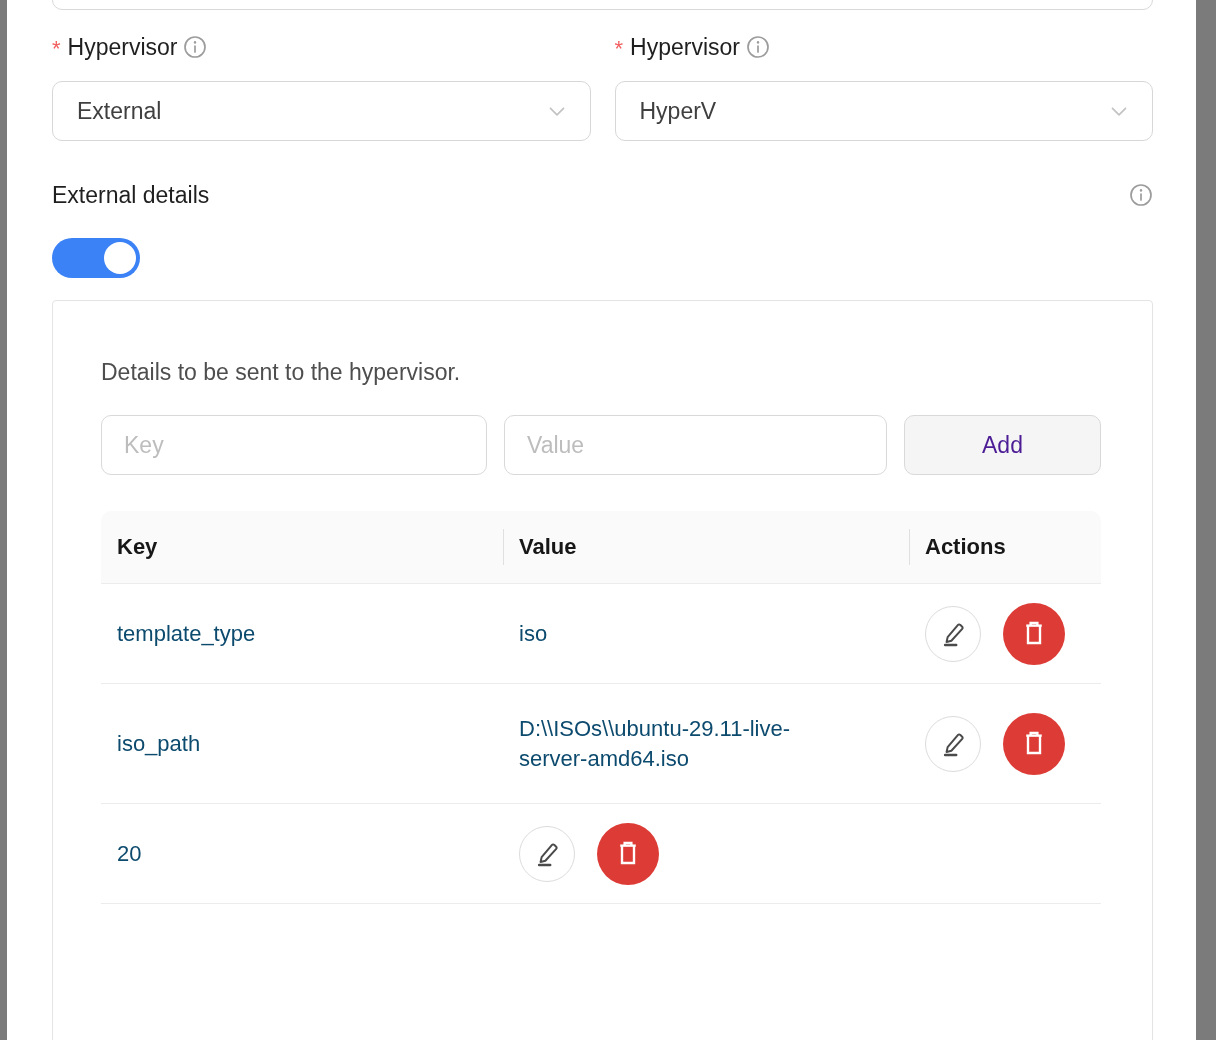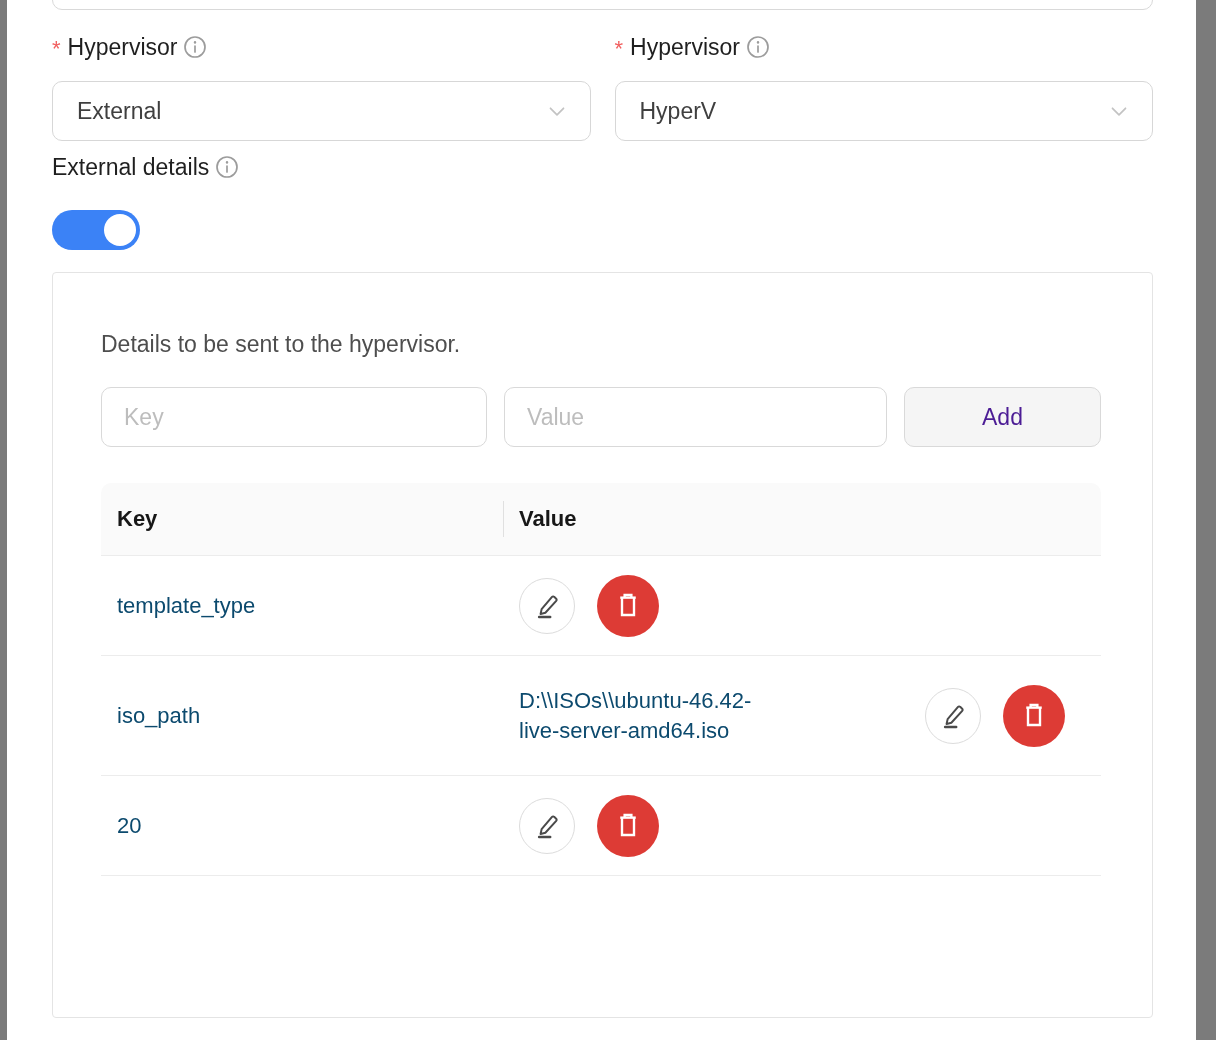--- a/index.html
+++ b/index.html
@@ -69,21 +69,21 @@
     cursor: pointer;
   }
   .select-box .chevron {
     position: absolute;
     right: 20px; top: 50%;
     transform: translateY(-50%);
     display: inline-flex;
   }
   .chevron svg { width: 26px; height: 26px; }
 
-  .section-label { margin-top: 12px; }
+  .section-label { margin-top: 40px; justify-content: space-between; }
 
   .toggle {
     margin-top: 29px;
     width: 88px; height: 40px;
     border-radius: 20px;
     background: #3b82f6;
     position: relative;
     cursor: pointer;
   }
   .toggle .knob {
@@ -270,47 +270,51 @@
     <div class="entry-row">
       <input class="text-input input-key" type="text" placeholder="Key" style="">
       <input class="text-input input-value" type="text" placeholder="Value" style="">
       <button class="add-btn">Add</button>
     </div>
 
     <div class="kv-table">
       <div class="t-row t-head">
         <div class="t-cell">Key</div>
         <div class="t-cell">Value</div>
+        <div class="t-cell">Actions</div>
       </div>
 
       <div class="t-body">
 
         <div class="t-row r1">
           <div class="t-cell">template_type</div>
+          <div class="t-cell cell-value">
+            <span class="val">iso</span>
+          </div>
           <div class="t-cell cell-actions">
             <button class="edit-btn">
               <svg viewBox="0 0 24 24" fill="none" stroke="#4a4a4a" stroke-width="1.7" stroke-linejoin="round" stroke-linecap="round">
                 <path d="M16.3 4.2a1.3 1.3 0 0 1 1.85-.05l1.7 1.55a1.3 1.3 0 0 1 .06 1.86L10.6 17.8l-4.1 1 .9-4.1z"></path>
                 <path d="M5.2 21.4h9.6" stroke-width="2"></path>
               </svg>
             </button>
             <button class="del-btn">
               <svg viewBox="0 0 24 24" fill="none" stroke="#ffffff" stroke-width="1.9">
                 <path d="M9.3 5.1V3.2h5.4v1.9"></path>
                 <path d="M5.8 5.3h12.4"></path>
                 <path d="M7.2 5.3v13.9h9.6V5.3"></path>
               </svg>
             </button>
           </div>
         </div>
 
         <div class="t-row r2">
           <div class="t-cell">iso_path</div>
           <div class="t-cell cell-value">
-            <span class="val">D:\\ISOs\\ubuntu-46.42-live-server-amd64.iso</span>
+            <span class="val">D:\\ISOs\\ubuntu-29.11-live-server-amd64.iso</span>
           </div>
           <div class="t-cell cell-actions">
             <button class="edit-btn">
               <svg viewBox="0 0 24 24" fill="none" stroke="#4a4a4a" stroke-width="1.7" stroke-linejoin="round" stroke-linecap="round">
                 <path d="M16.3 4.2a1.3 1.3 0 0 1 1.85-.05l1.7 1.55a1.3 1.3 0 0 1 .06 1.86L10.6 17.8l-4.1 1 .9-4.1z"></path>
                 <path d="M5.2 21.4h9.6" stroke-width="2"></path>
               </svg>
             </button>
             <button class="del-btn">
               <svg viewBox="0 0 24 24" fill="none" stroke="#ffffff" stroke-width="1.9">

